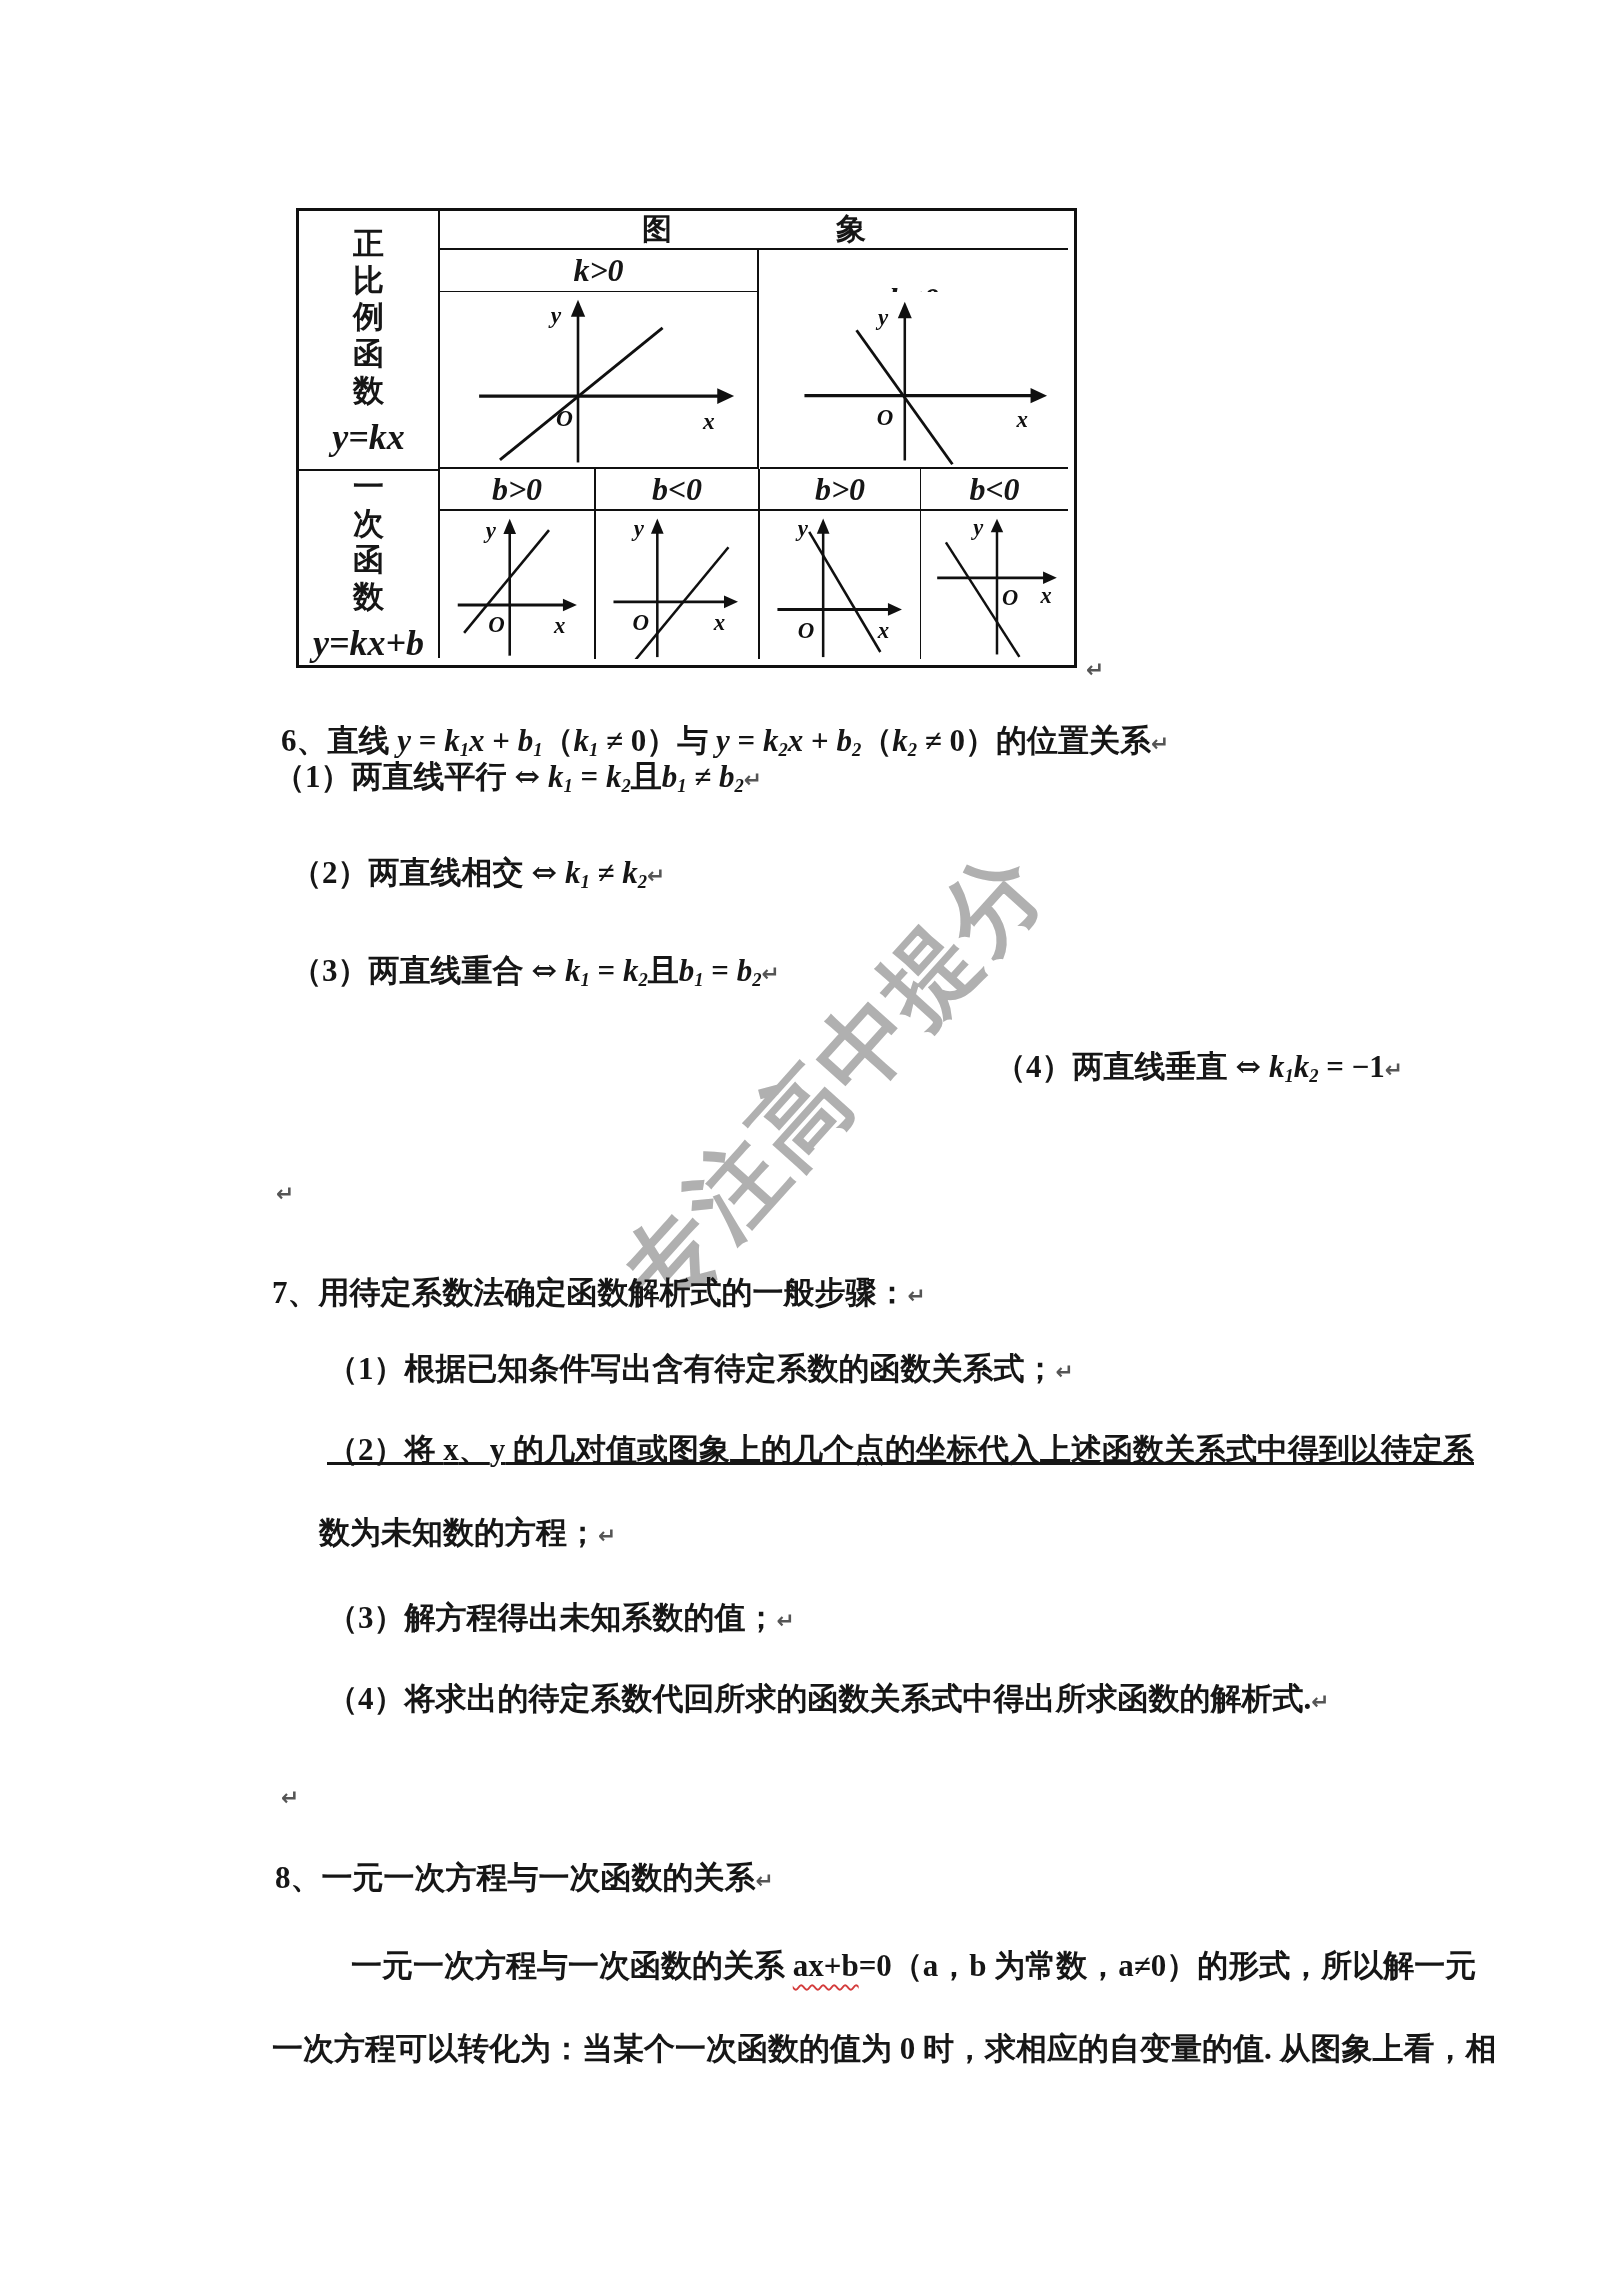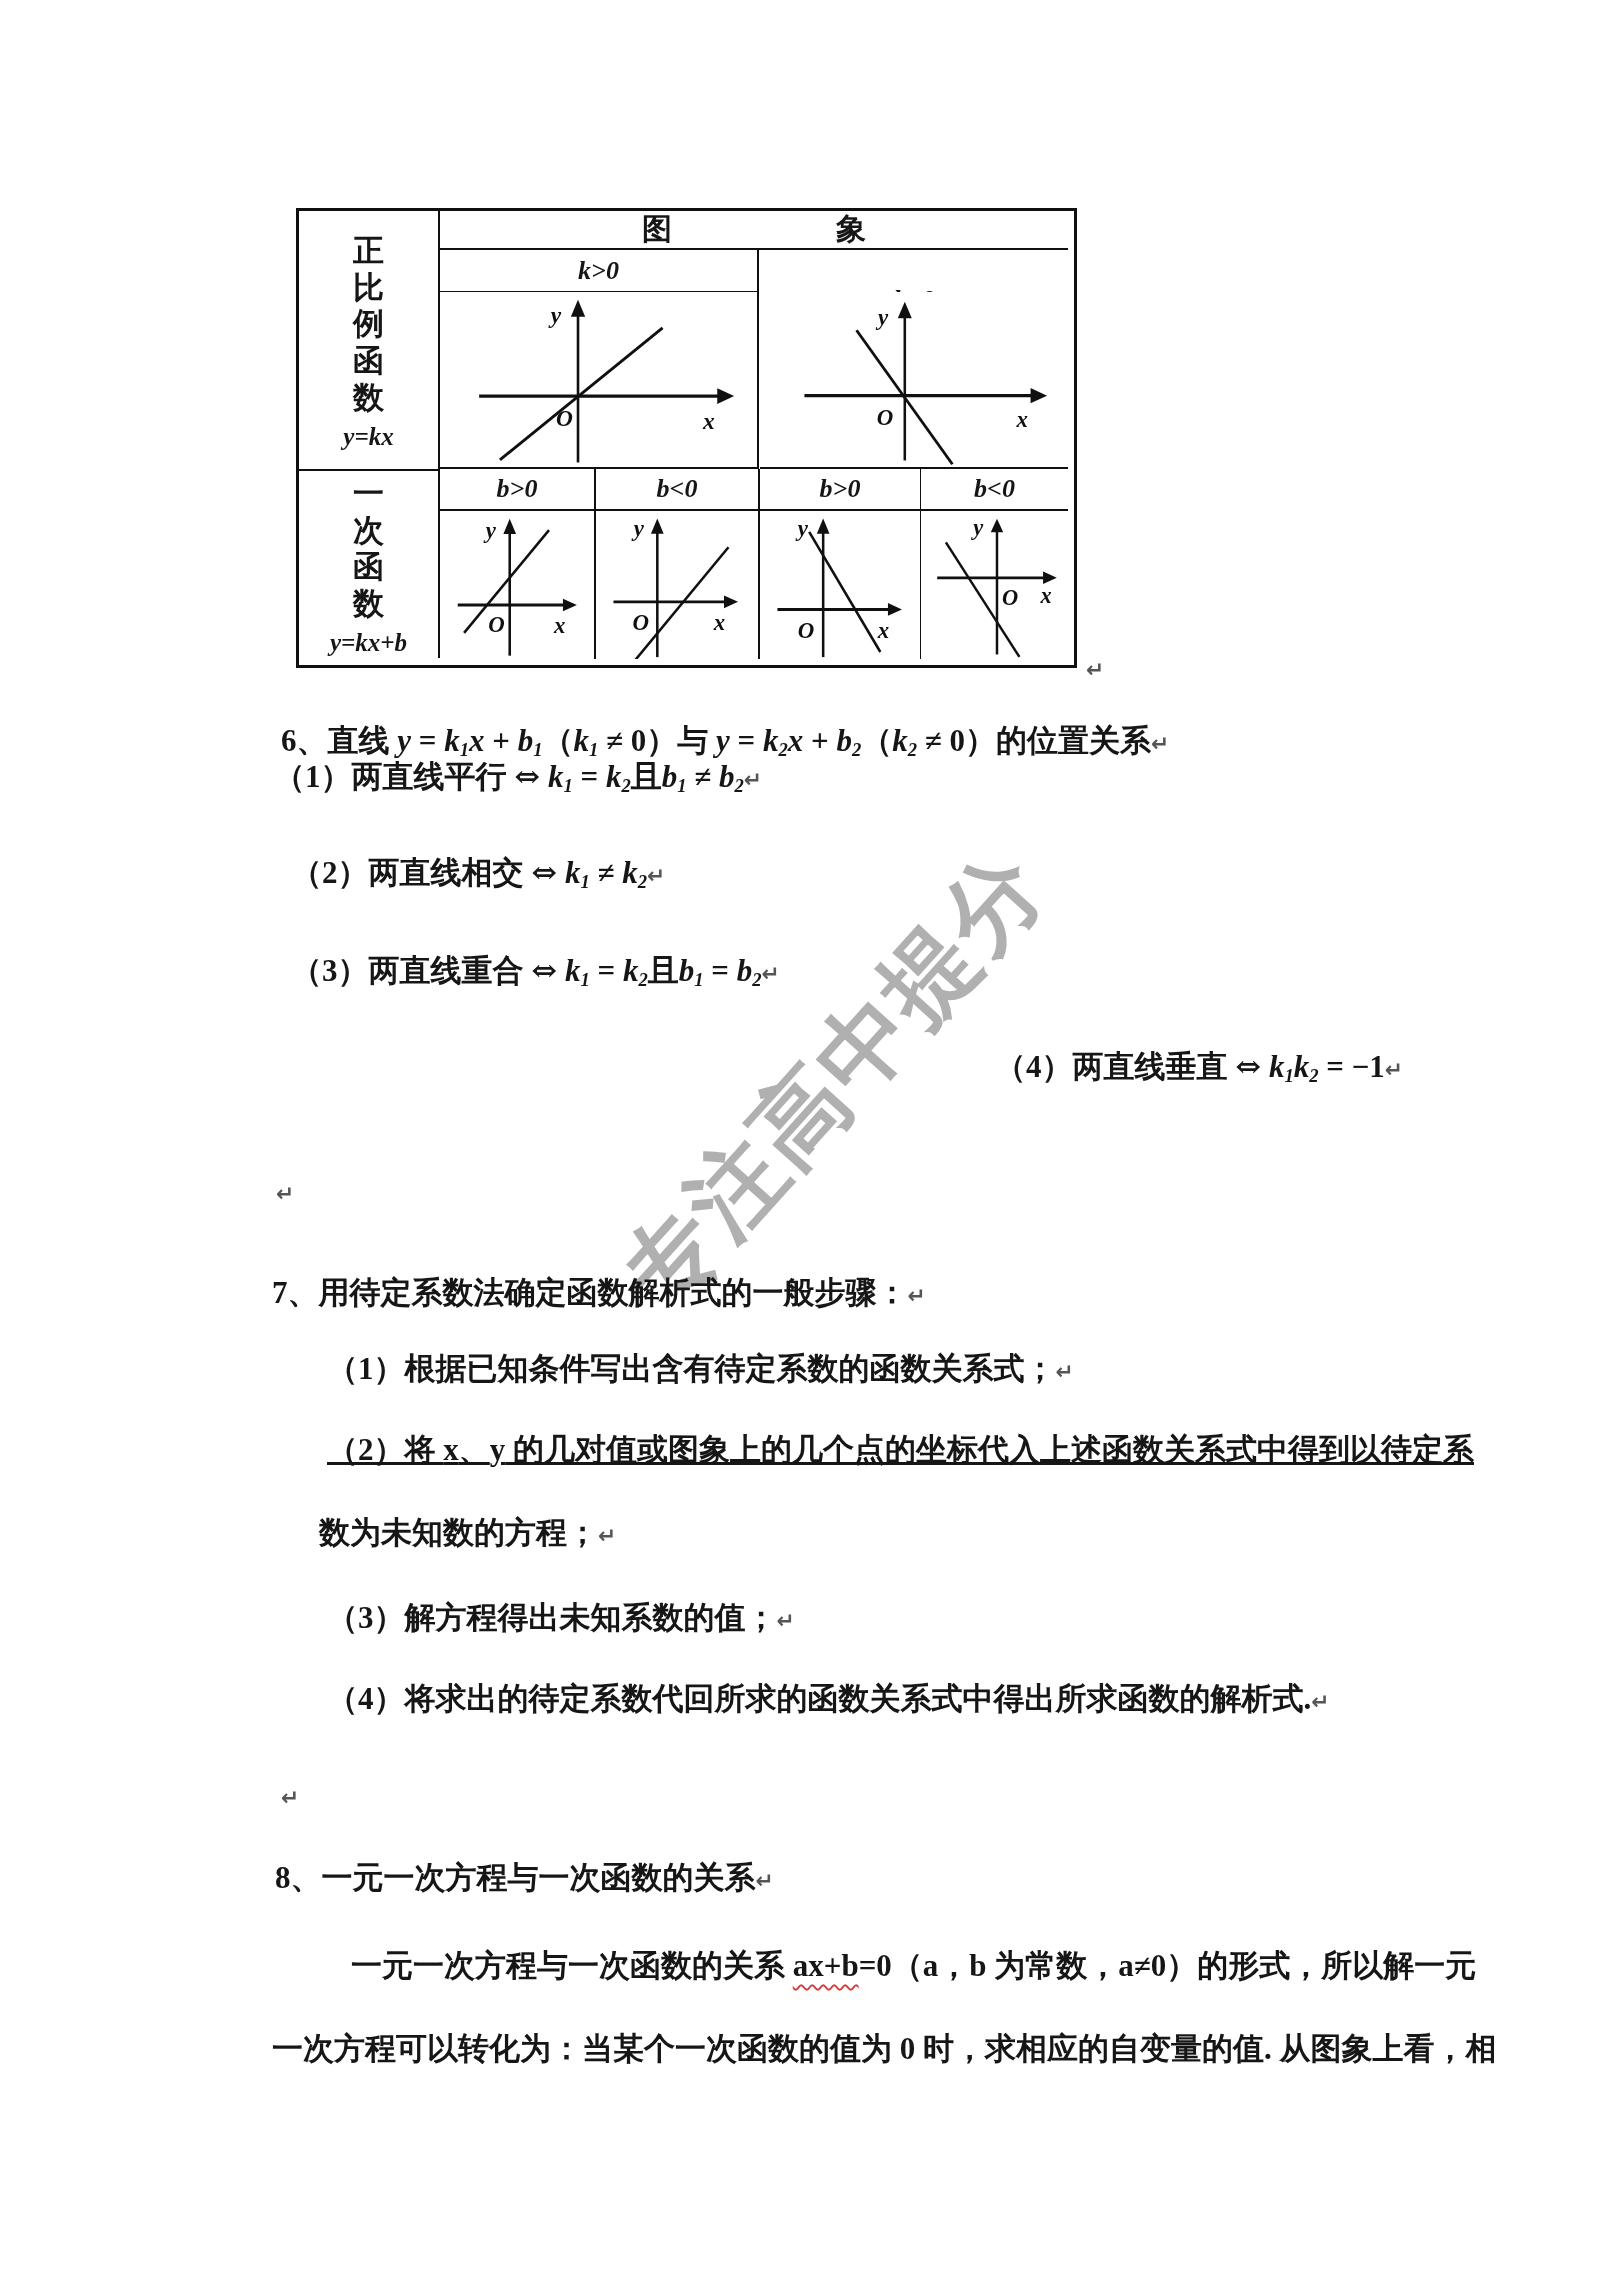--- a/index.html
+++ b/index.html
@@ -21,26 +21,26 @@
     position:absolute;left:296px;top:208px;width:775px;height:454px;
     border:3.3px solid #101010;background:#fff;z-index:2;
   }
   .cell{position:absolute;box-sizing:border-box;background:#fff;}
   .br{border-right:2.6px solid #101010;}
   .bb{border-bottom:2.6px solid #101010;}
   .cell-head{display:flex;align-items:center;justify-content:center;
     font-size:30px;font-weight:700;}
   .cell-head .gap{display:inline-block;width:164px;}
   .cond{display:flex;align-items:center;justify-content:center;
-    font-size:26px;font-weight:700;font-style:italic;
+    font-size:32px;font-weight:700;font-style:italic;
     font-family:"Liberation Serif","DejaVu Serif",serif;}
   .vlabel{display:flex;flex-direction:column;align-items:center;
     justify-content:center;padding-top:3.9px;}
   .vlabel .ch{font-size:31px;font-weight:700;line-height:1.18;}
-  .vlabel .fm{font-size:25px;font-weight:700;font-style:italic;margin-top:6.5px;
+  .vlabel .fm{font-size:36px;font-weight:700;font-style:italic;margin-top:6.5px;
     font-family:"Liberation Serif","DejaVu Serif",serif;}
   .graph{display:flex;align-items:center;justify-content:center;}
   .graph svg{width:100%;height:100%;display:block;}
   .gtxt{font-family:"Liberation Serif","DejaVu Serif",serif;
     font-style:italic;font-weight:700;font-size:36px;fill:#101010;}
   
   .para{position:absolute;font-size:31px;font-weight:600;line-height:1.32;
     white-space:pre;z-index:2;width:1112px;}
   .cn{font-family:"Liberation Serif","DejaVu Serif",serif;}
   .mi{font-style:italic;font-family:"Liberation Serif","DejaVu Serif",serif;}

